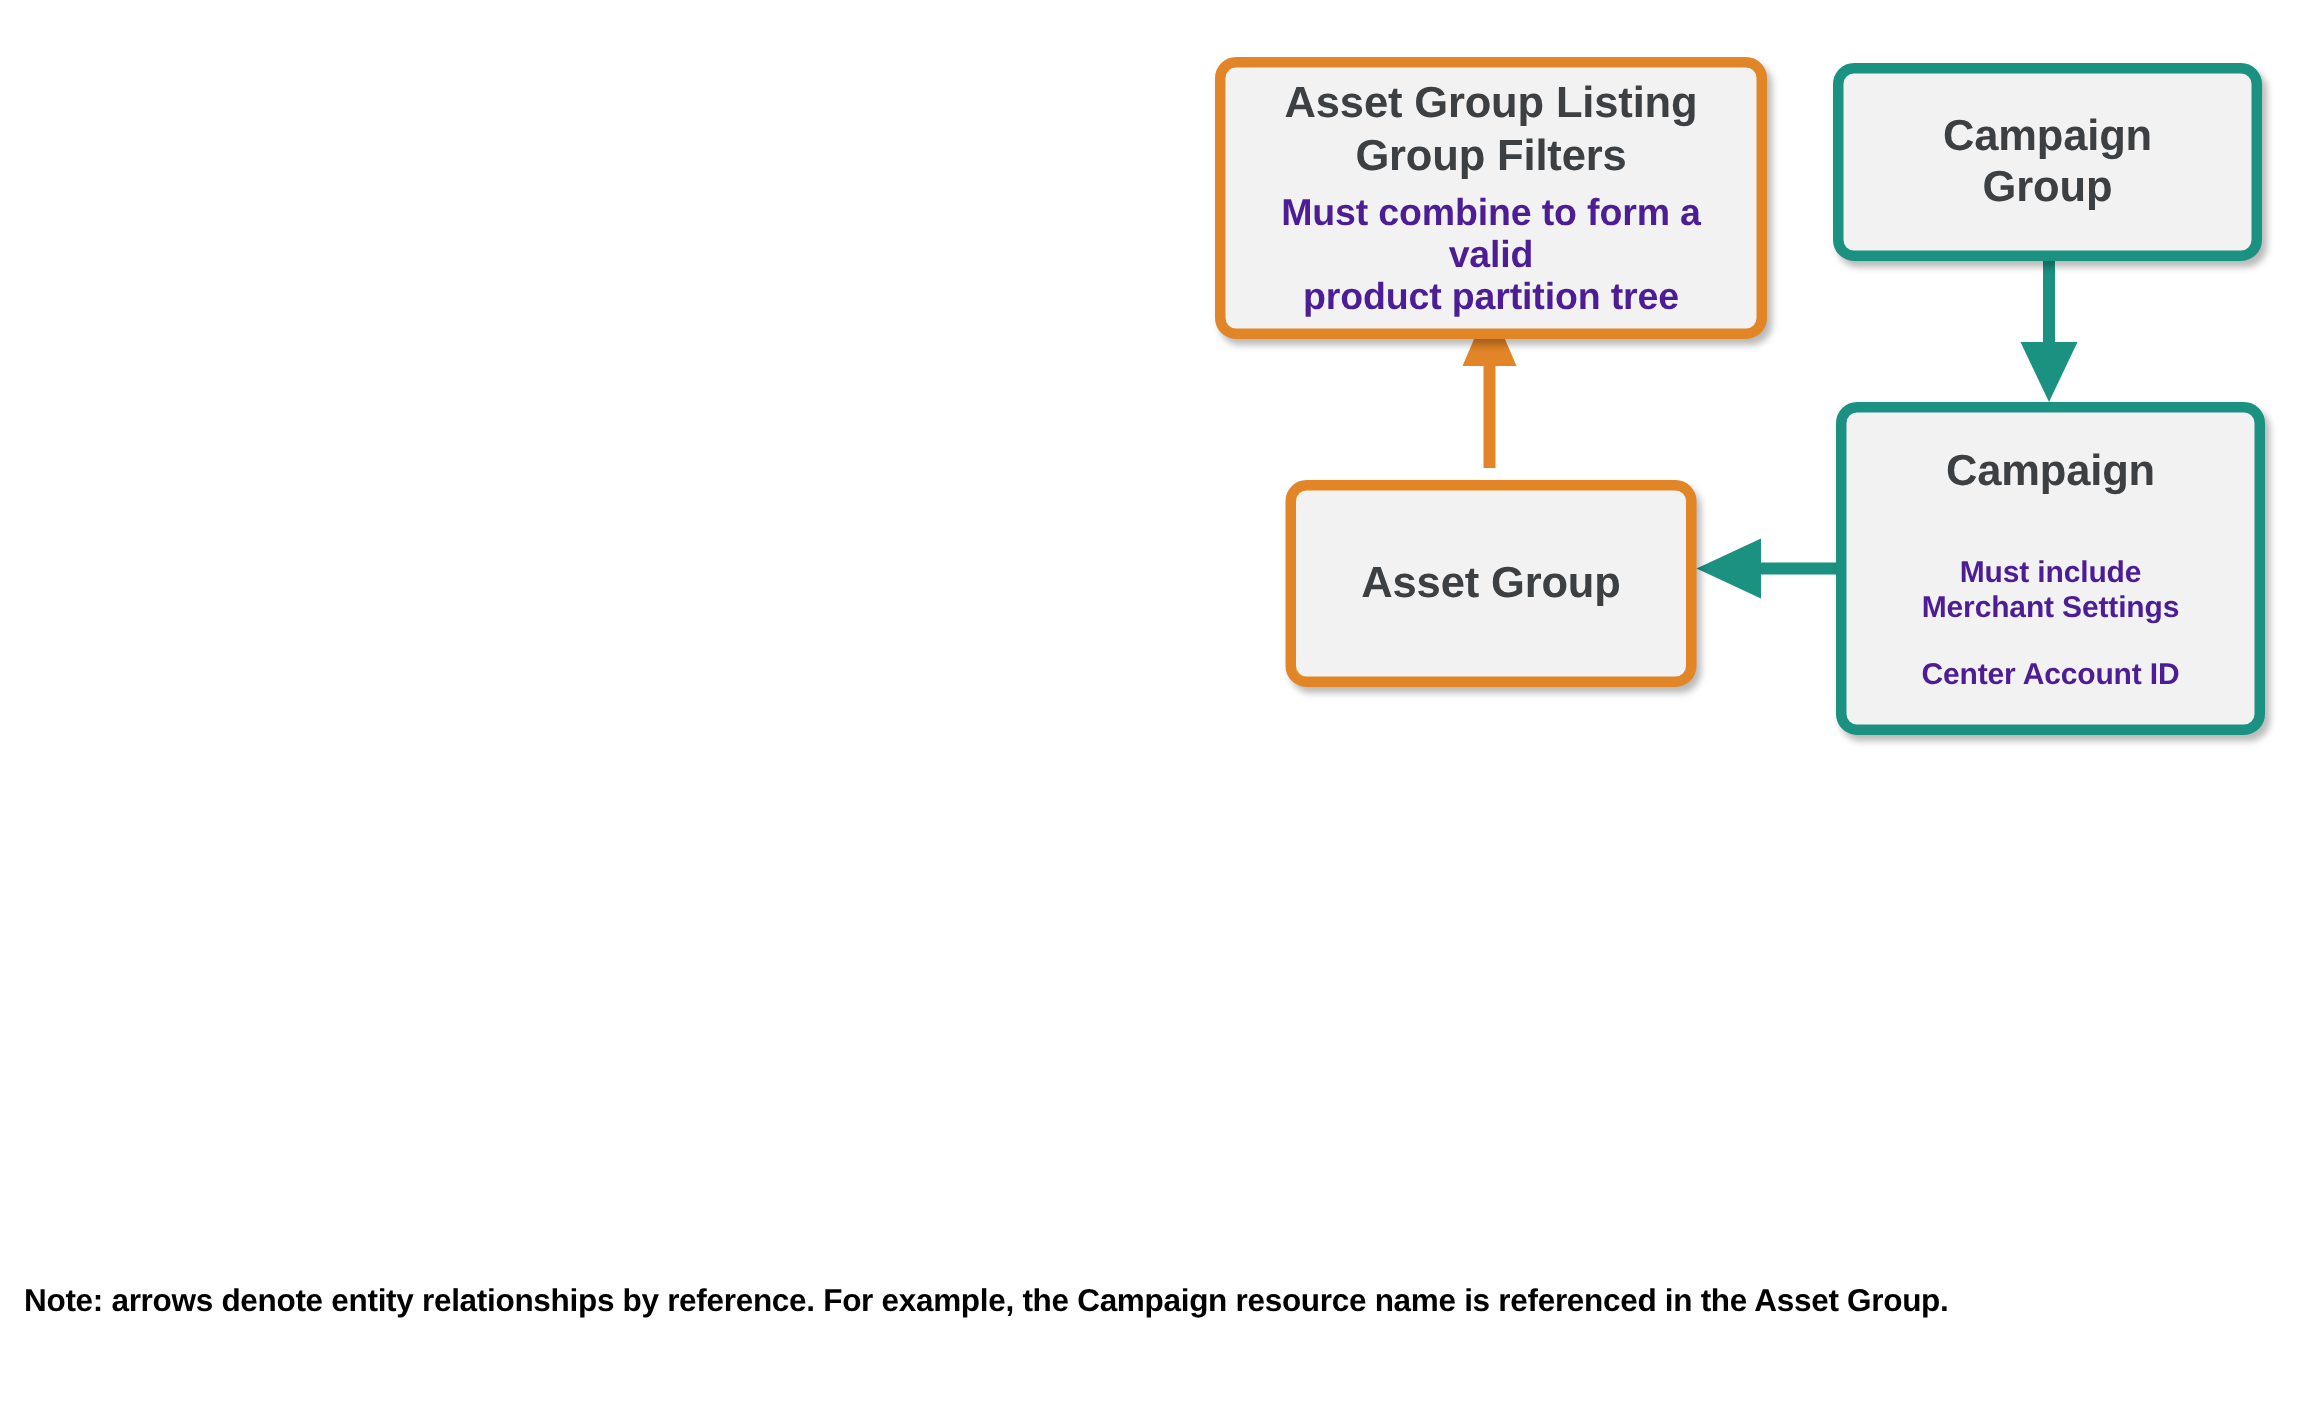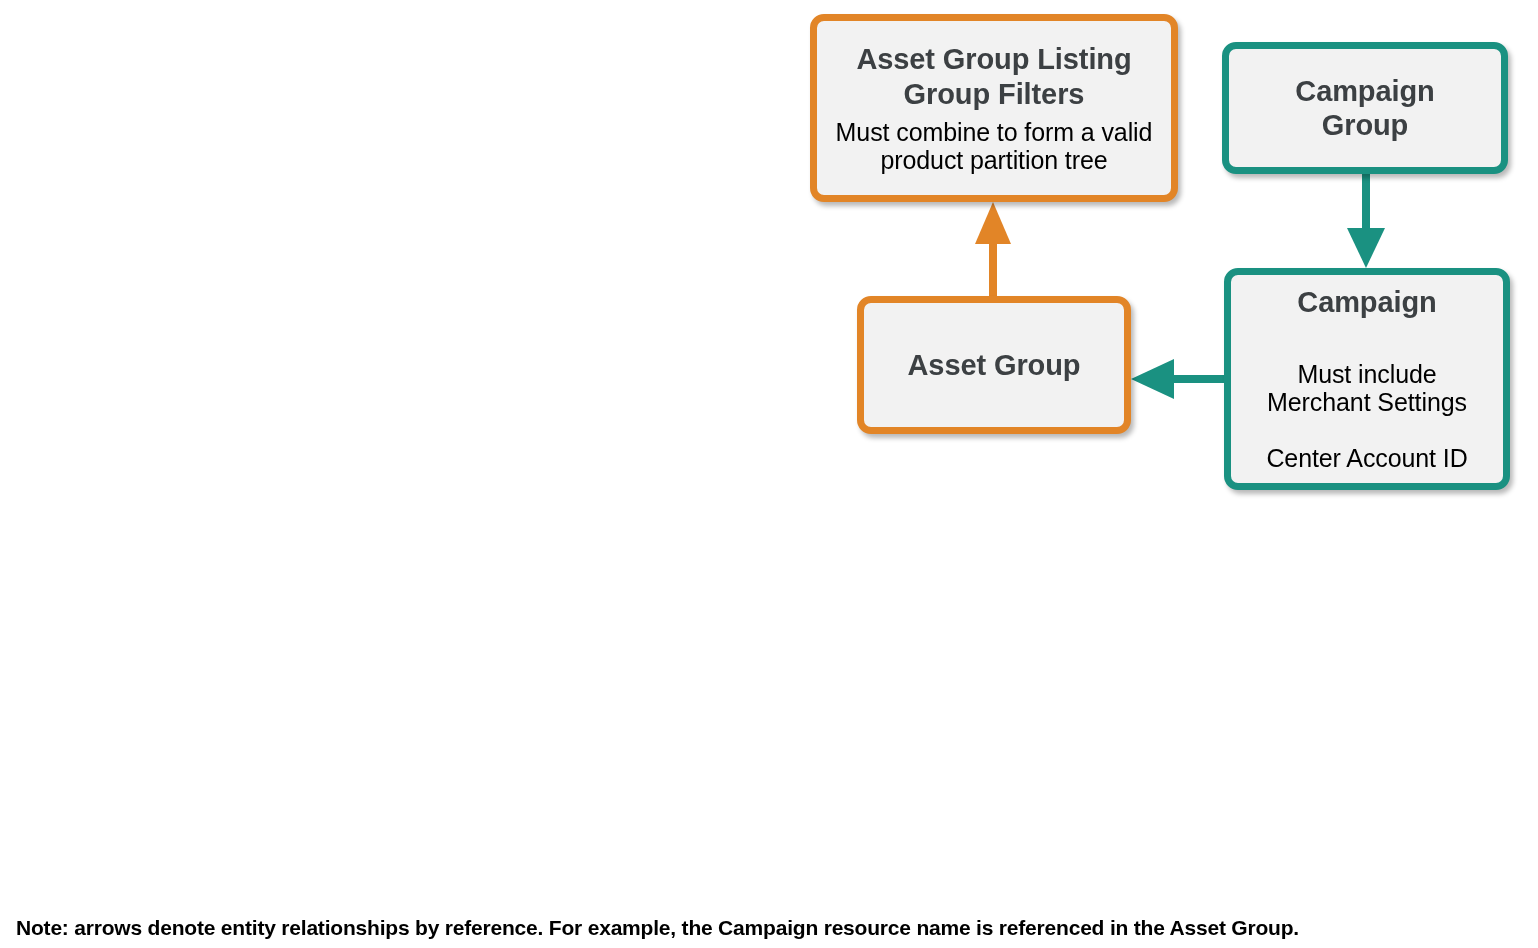--- a/index.html
+++ b/index.html
@@ -38,35 +38,35 @@
     border-width: 7px;
     border-radius: 14px;
     display: flex;
     flex-direction: column;
     align-items: center;
     justify-content: center;
     text-align: center;
     box-shadow: 3px 4px 5px rgba(0,0,0,0.28);
     padding: 4px 10px;
   }
-  .node-orange { border-color: #e28527; }
+  .node-orange { border-color: #e28527; margin-top: 24px; }
   .node-teal   { border-color: #1a9181; }
 
   .node-title {
     font-weight: bold;
     font-size: 29px;
     line-height: 1.18;
     color: #3c4043;
     letter-spacing: -0.1px;
   }
   .node-sub {
-    font-weight: normal;
+    font-weight: bold;
     font-size: 25px;
     line-height: 1.12;
-    color: #000000;
+    color: #4c1d95;
     margin-top: 7px;
     letter-spacing: -0.1px;
   }
 
   
   #node-listing-filters {
     left: 810px;  top: 14px;
     width: 368px; height: 188px;
   }
   #node-campaign-budget {
@@ -75,26 +75,26 @@
   }
   #node-asset-group {
     left: 857px;  top: 296px;
     width: 274px; height: 138px;
   }
   #node-campaign {
     left: 1224px; top: 268px;
     width: 286px; height: 222px;
   }
   #node-campaign .node-title { font-size: 29px; }
-  #node-campaign .node-sub { font-size: 25px; line-height: 1.13; margin-top: 40px; }
+  #node-campaign .node-sub { font-size: 20px; line-height: 1.13; margin-top: 40px; }
 
   .footnote {
     position: absolute;
     left: 16px;
-    top: 916px;
+    top: 856px;
     font-size: 21px;
     font-weight: bold;
     color: #000000;
     letter-spacing: -0.2px;
     white-space: nowrap;
   }
 </style>
 </head>
 <body>
 

